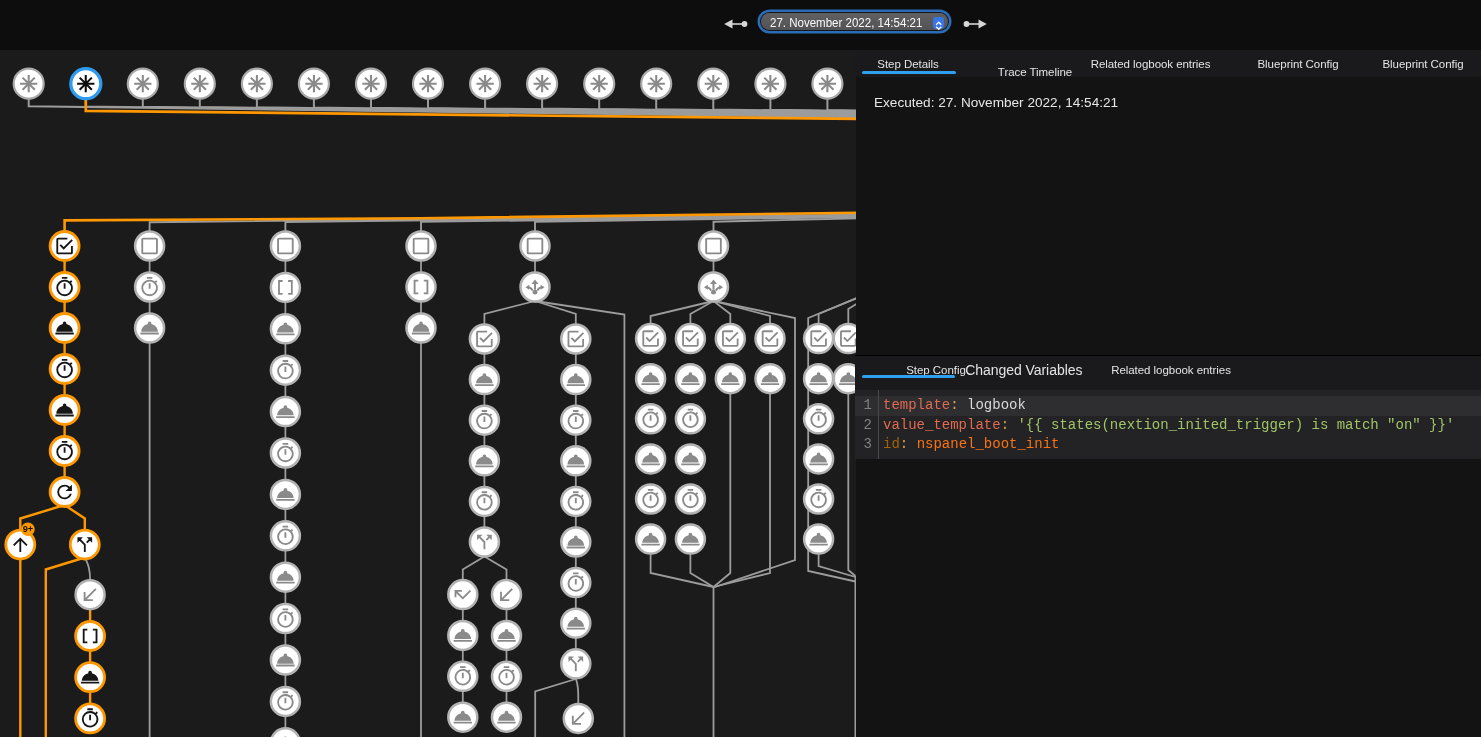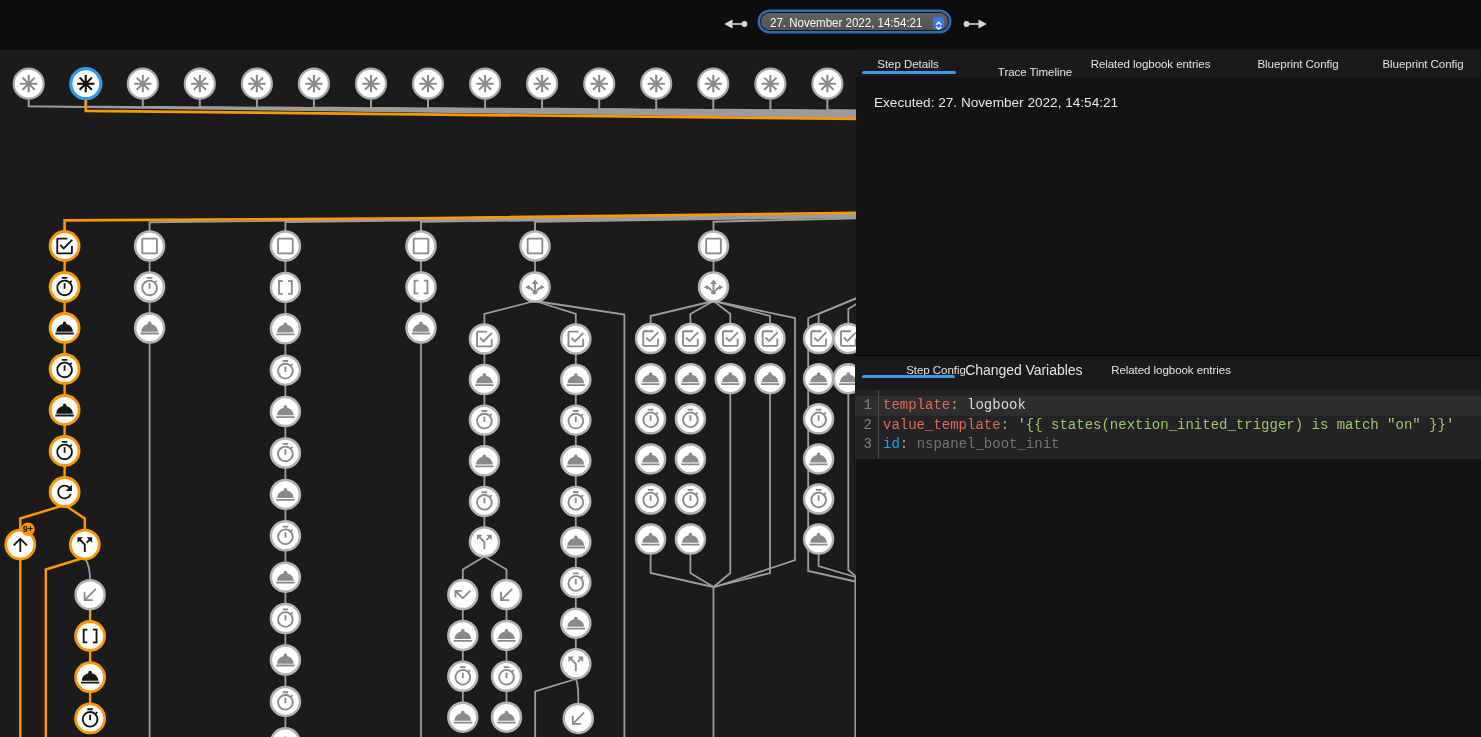--- a/index.html
+++ b/index.html
@@ -326,21 +326,21 @@
 <div style="position:absolute;left:1171px;top:370px;transform:translate(-50%,-50%);font-size:11.5px;letter-spacing:-0.05px;color:#e3e3e3;white-space:nowrap;">Related logbook entries</div>
 <div style="position:absolute;left:862px;top:375.4px;width:93px;height:3px;background:#2f9ff0;border-radius:2px;"></div>
 <div style="position:absolute;left:855px;top:390.2px;width:626px;height:68.4px;background:#232325;"></div>
 <div style="position:absolute;left:855px;top:396.4px;width:626px;height:19.33px;background:#2e2e30;"></div>
 <div style="position:absolute;left:877.5px;top:390.2px;width:1px;height:68.4px;background:#4a4a4a;"></div>
 <div style="position:absolute;left:855px;top:396.4px;width:17px;height:19.33px;line-height:19.33px;font-family:'Liberation Mono',monospace;font-size:14px;color:#828282;text-align:right;">1</div>
 <div style="position:absolute;left:883px;top:396.4px;height:19.33px;line-height:19.33px;font-family:'Liberation Mono',monospace;font-size:14px;white-space:pre;"><span style="color:#e06b50">template</span><span style="color:#d9a343">:</span> <span style="color:#d8d8d8">logbook</span></div>
 <div style="position:absolute;left:855px;top:415.72999999999996px;width:17px;height:19.33px;line-height:19.33px;font-family:'Liberation Mono',monospace;font-size:14px;color:#828282;text-align:right;">2</div>
 <div style="position:absolute;left:883px;top:415.72999999999996px;height:19.33px;line-height:19.33px;font-family:'Liberation Mono',monospace;font-size:14px;white-space:pre;text-align:center;"><span style="color:#e06b50">value_template</span><span style="color:#d9a343">:</span> <span style="color:#a0c468">'{{ states(nextion_inited_trigger) is match "on" }}'</span></div>
 <div style="position:absolute;left:855px;top:435.05999999999995px;width:17px;height:19.33px;line-height:19.33px;font-family:'Liberation Mono',monospace;font-size:14px;color:#828282;text-align:right;">3</div>
-<div style="position:absolute;left:883px;top:435.05999999999995px;height:19.33px;line-height:19.33px;font-family:'Liberation Mono',monospace;font-size:14px;white-space:pre;"><span style="color:#0ea5e9">id</span><span style="color:#d9a343">:</span> <span style="color:#737373">nspanel_boot_init</span></div>
+<div style="position:absolute;left:883px;top:435.05999999999995px;height:19.33px;line-height:19.33px;font-family:'Liberation Mono',monospace;font-size:14px;white-space:pre;"><span style="color:#a16207">id</span><span style="color:#d9a343">:</span> <span style="color:#f97316">nspanel_boot_init</span></div>
 <div style="position:absolute;left:0;top:0;width:1481px;height:50px;background:#0d0d0e;"></div>
 <svg width="26" height="16" viewBox="0 0 26 16" style="position:absolute;left:723px;top:16px;">
 <line x1="5" y1="8" x2="21" y2="8" stroke="#d6d6d6" stroke-width="1.6"></line>
 <path d="M1.2,8 L9.5,3.4 L9.5,12.6 Z" fill="#d6d6d6"></path>
 <circle cx="21.5" cy="8" r="2.9" fill="#d6d6d6"></circle>
 </svg>
 <svg width="26" height="16" viewBox="0 0 26 16" style="position:absolute;left:962px;top:16px;">
 <line x1="5" y1="8" x2="21" y2="8" stroke="#d6d6d6" stroke-width="1.6"></line>
 <path d="M24.8,8 L16.5,3.4 L16.5,12.6 Z" fill="#d6d6d6"></path>
 <circle cx="4.5" cy="8" r="2.9" fill="#d6d6d6"></circle>

